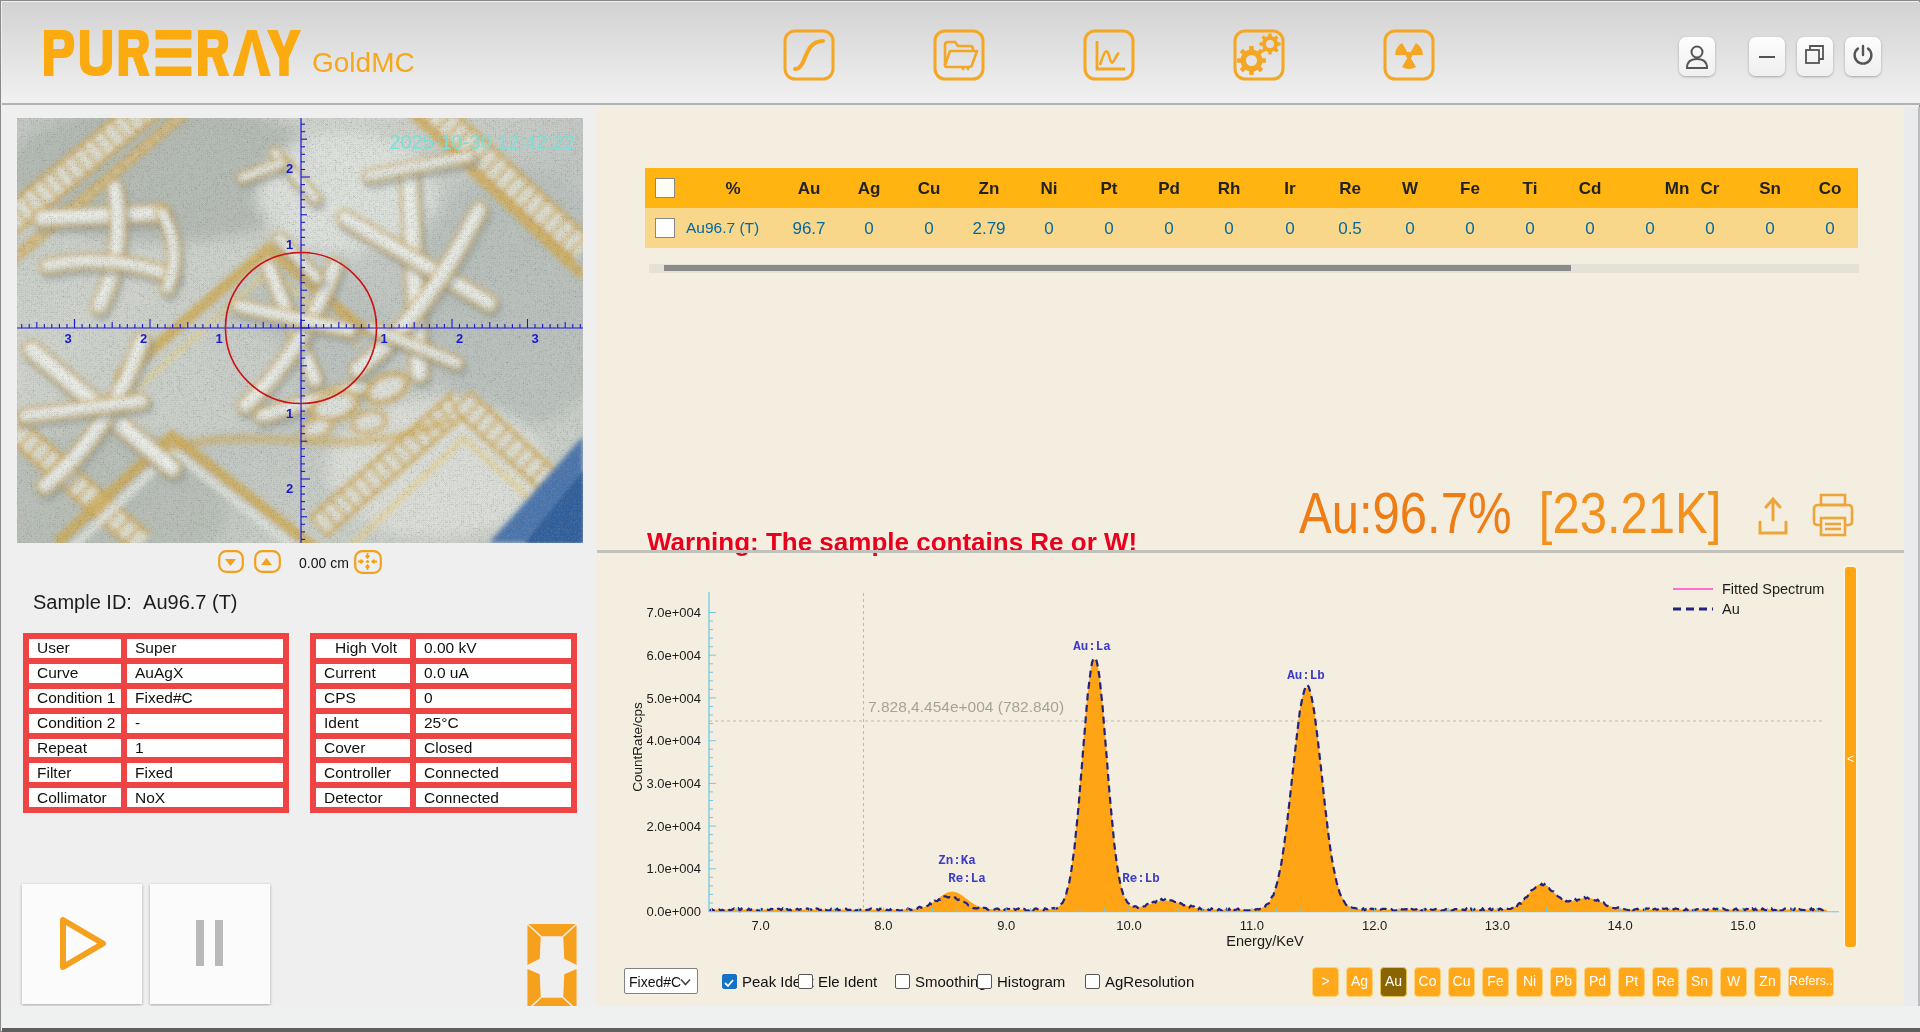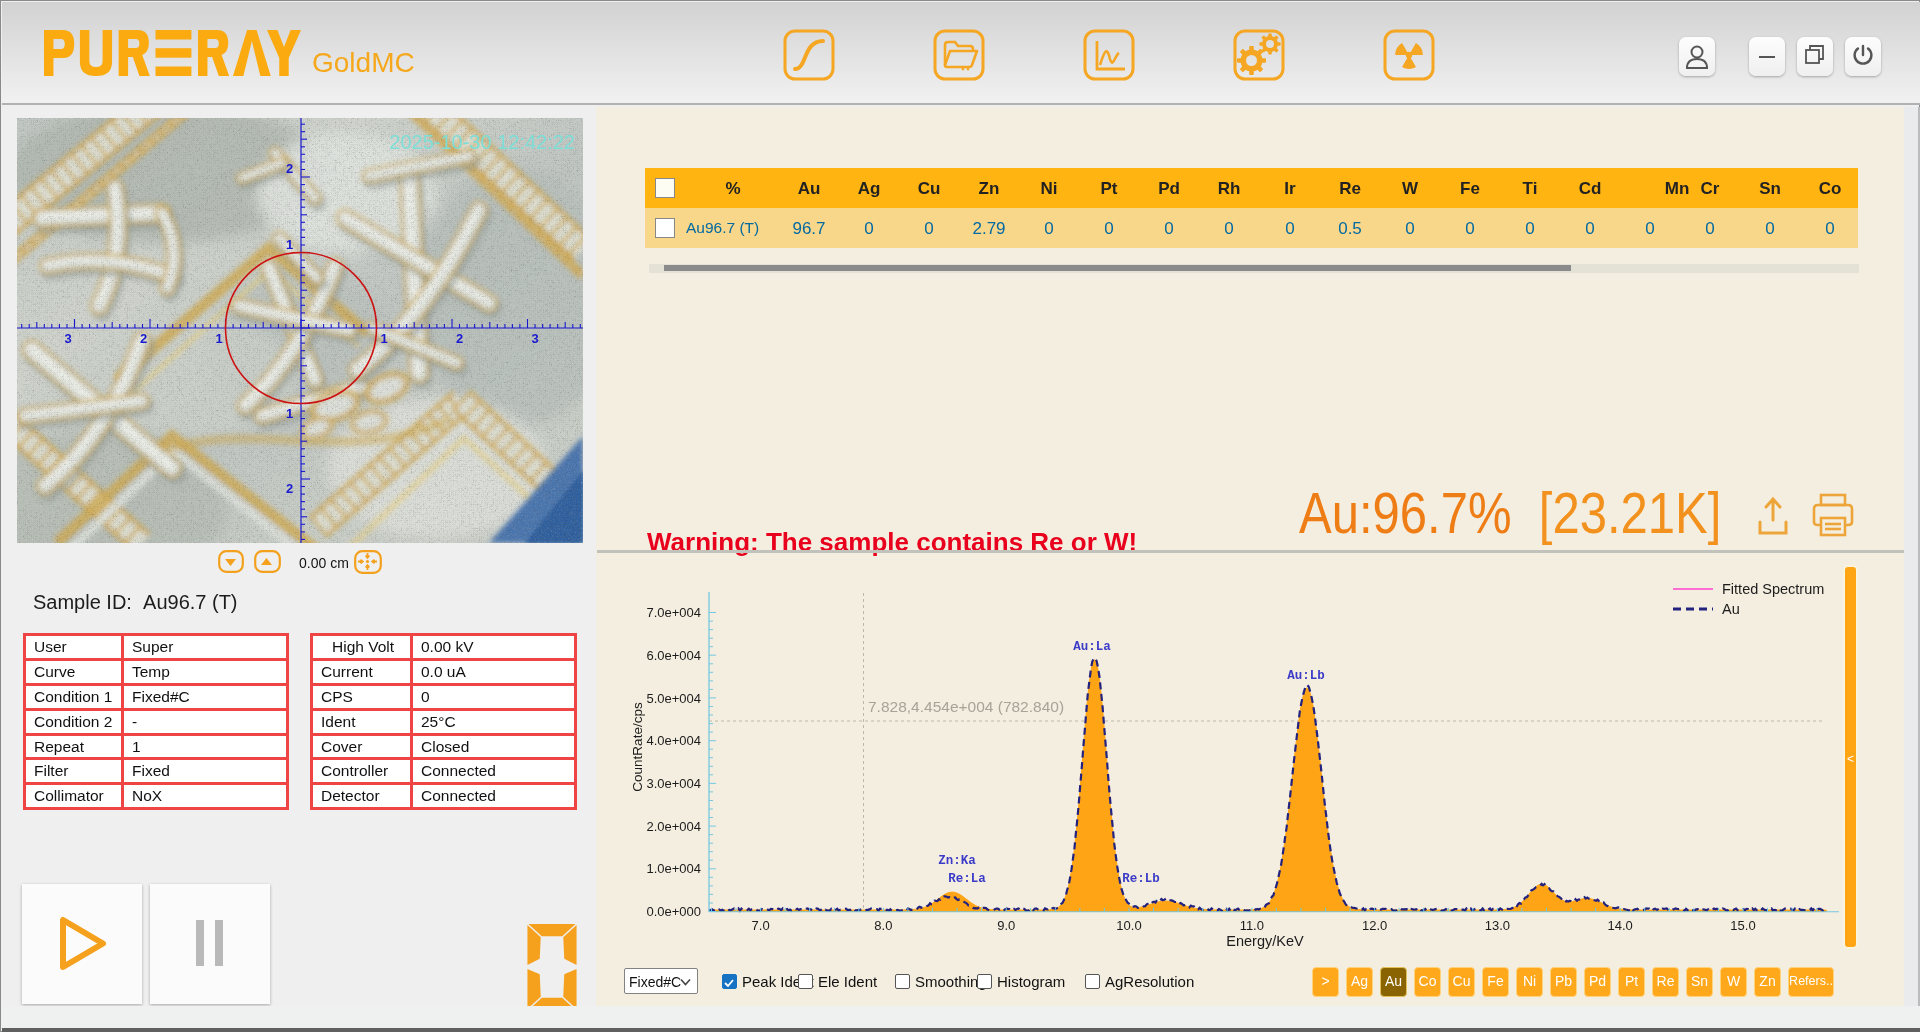--- a/index.html
+++ b/index.html
@@ -11,21 +11,21 @@
 .tico { position:absolute; top:27px; }
 .wbtn { position:absolute; top:35px; width:36px; height:39px; background:linear-gradient(#fdfdfd,#efefef); border-radius:7px; box-shadow:0 1px 2.5px rgba(0,0,0,0.3); }
 #leftp { position:absolute; left:1px; top:106px; width:594px; height:899px; background:#efefef; }
 #rightp { position:absolute; left:595px; top:106px; width:1308px; height:899px; background:#f4eee1; }
 #rightedge { position:absolute; left:1903px; top:106px; width:16px; height:899px; background:#e9ebed; border-right:2px solid #bcbcbc; }
 #bottombar { position:absolute; left:1px; top:1005px; width:1918px; height:26px; background:#eff1f1; border-bottom:4px solid #5f5f5f; }
 #cam { position:absolute; left:15px; top:11px; width:566px; height:425px; background:#c9cec6; overflow:hidden; }
 #cmtxt { position:absolute; left:297px; top:448px; width:90px; font-size:14px; color:#111; }
 #sampleid { position:absolute; left:31px; top:484px; font-size:20px; color:#1c1c1c; }
 table.info { position:absolute; border-collapse:collapse; font-size:15.5px; color:#111; }
-table.info td { border:3px solid #ef4444; height:24.9px; padding:0 0 0 8px; background:#fff; }
+table.info td { border:6px solid #ef4444; height:24.9px; padding:0 0 0 8px; background:#fff; }
 .bigbtn { position:absolute; top:777px; width:120px; height:120px; background:#fbfbfb; box-shadow:0 1px 3px rgba(0,0,0,0.3); }
 #etable { position:absolute; left:49px; top:61px; width:1213px; height:80px; font-size:17px; }
 #ehead { position:absolute; left:0; top:0; width:1213px; height:40px; background:#ffb412; font-weight:bold; color:#222; }
 #erow { position:absolute; left:0; top:40px; width:1213px; height:40px; background:#f8d78b; color:#0369a1; }
 .ecb { position:absolute; left:10px; top:10px; width:20px; height:20px; background:#fdfdf4; border:1.5px solid #888; }
 .ecol { position:absolute; top:11px; transform:translateX(-50%); }
 #hscroll { position:absolute; left:53px; top:157px; width:1210px; height:9px; background:#e4e1d6; }
 #hthumb { position:absolute; left:68px; top:158px; width:907px; height:6px; background:#8b8b8b; }
 #warn { position:absolute; left:51px; top:398px; font-size:26px; font-weight:bold; color:#e8001c;margin-top:22px; }
 #aubig { position:absolute; left:703px; top:372px; font-size:58px; color:#ee7d16; transform:scaleX(0.845); transform-origin:0 0; white-space:nowrap; letter-spacing:0px; }
@@ -450,21 +450,21 @@
     <span id="cmtxt">0.00 cm</span>
     <div id="sampleid">Sample ID:&nbsp;&nbsp;Au96.7 (T)</div>
     <table class="info" style="left:21px; top:526px; width:266px;">
       <tbody>
           <tr>
             <td style="width:98px;">User</td>
             <td>Super</td>
           </tr>
       <tr>
             <td>Curve</td>
-            <td>Temp</td>
+            <td>AuAgX</td>
           </tr>
       <tr>
             <td>Condition 1</td>
             <td>Fixed#C</td>
           </tr>
       <tr>
             <td>Condition 2</td>
             <td>-</td>
           </tr>
       <tr>

